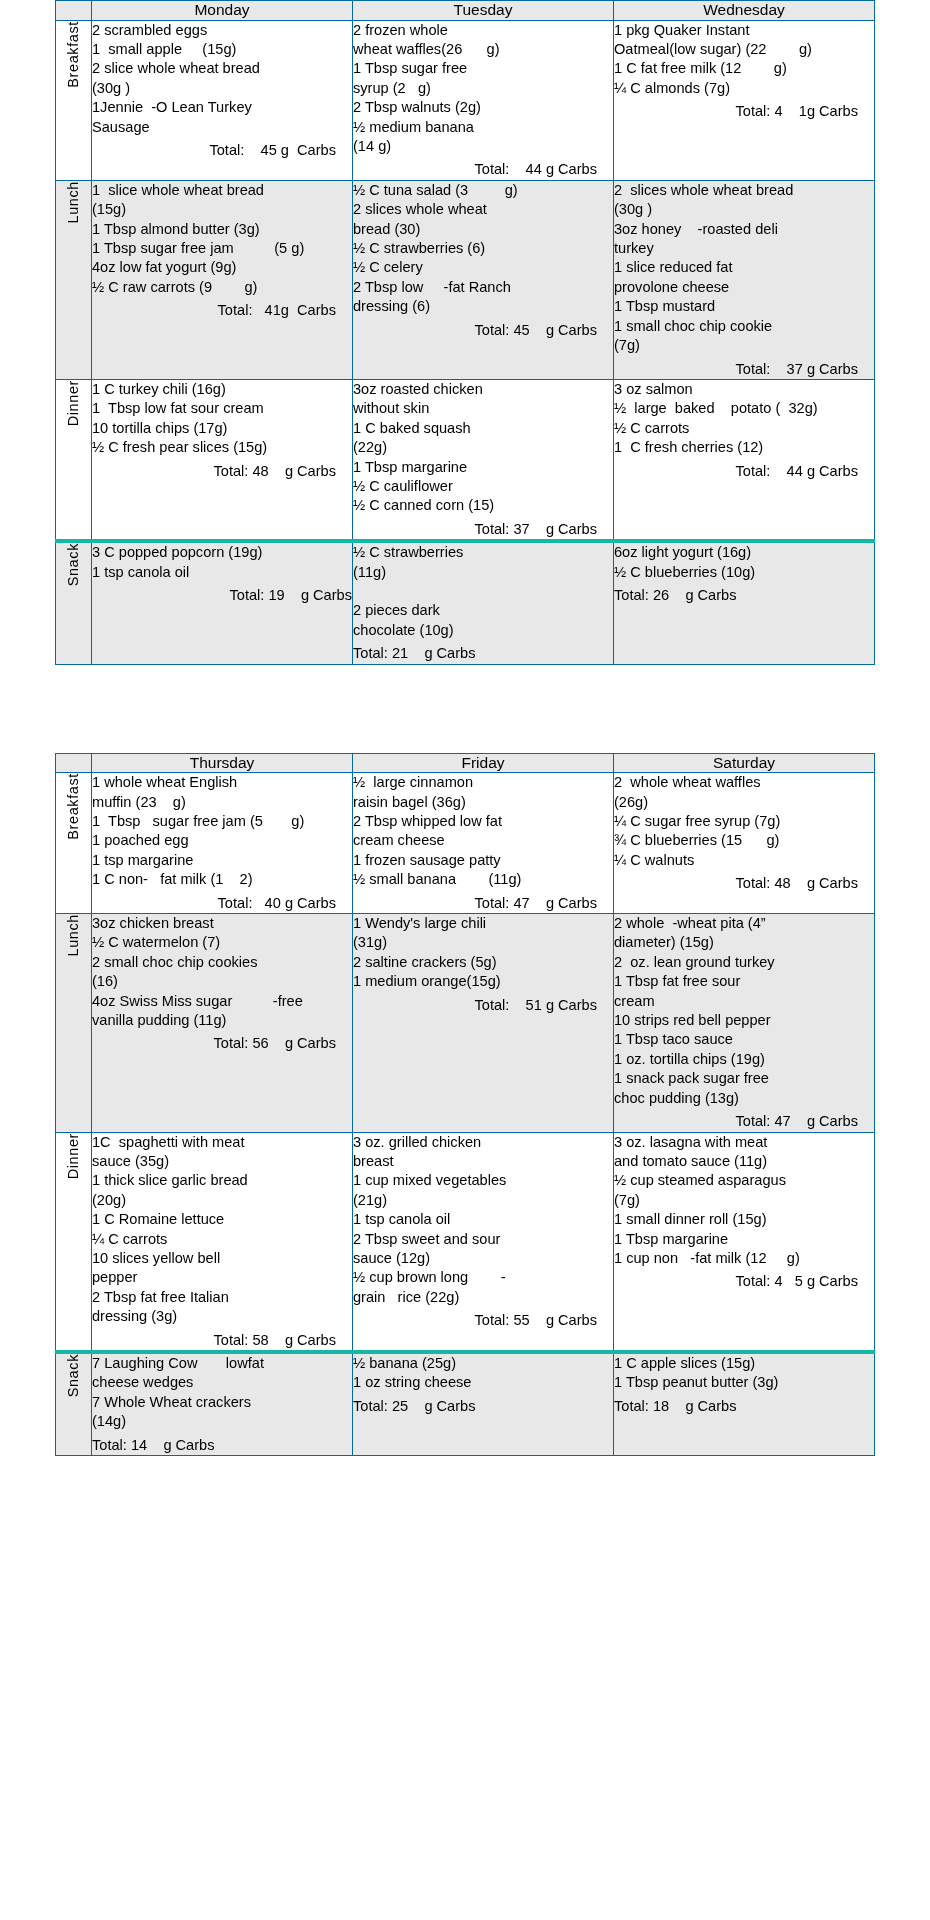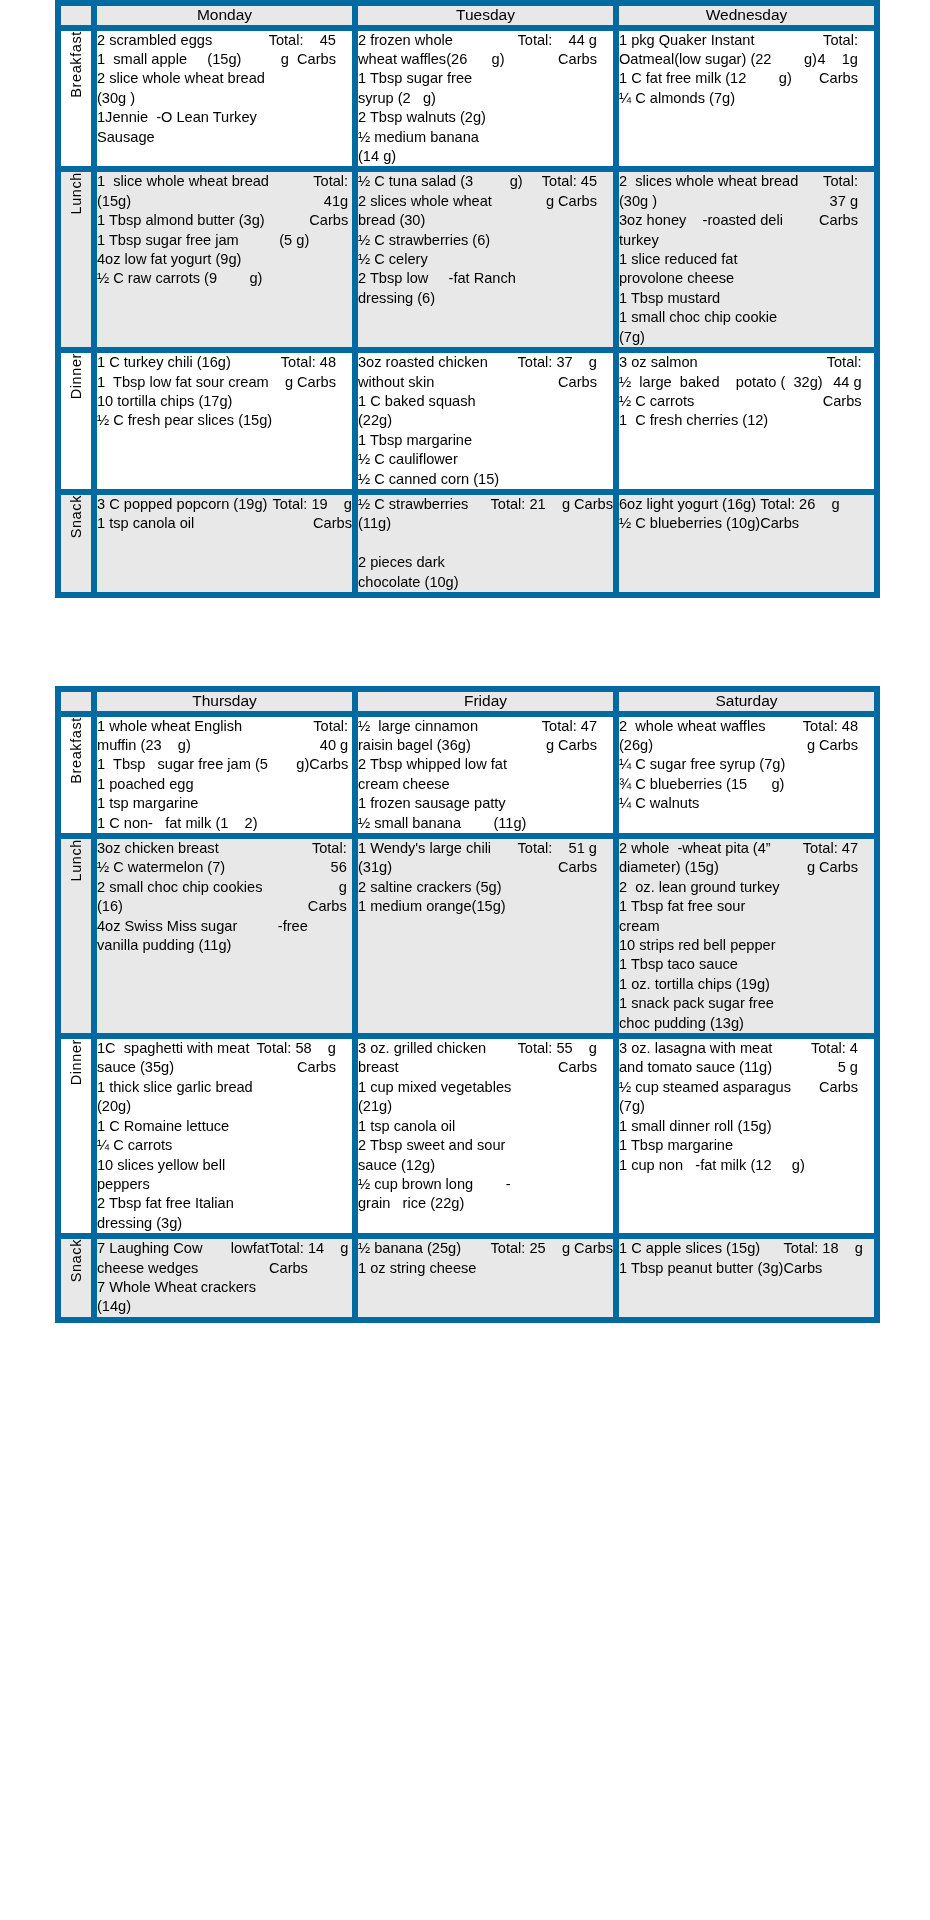--- a/index.html
+++ b/index.html
@@ -36,21 +36,21 @@
     border-collapse: collapse;
     width: 820px;
     table-layout: fixed;
     margin: 0;
   }
   table.mealplan col.label-col { width: 36px; }
   table.mealplan col.day-col { width: 261px; }
 
   table.mealplan th,
   table.mealplan td {
-    border: 6px solid #0369a1;
+    border: 1px solid #0369a1;
     vertical-align: top;
     padding: 0;
   }
   th.day-head {
     background: #e8e8e8;
     font-weight: normal;
     font-size: 15.5px;
     text-align: center;
     padding: 3px 0 4px 0;
     line-height: 1.2;
@@ -84,21 +84,21 @@
     line-height: 1.33;
   }
   .item { white-space: pre-wrap; }
   .total {
     text-align: right;
     padding-right: 16px;
     white-space: pre-wrap;
   }
   .cell-inner {
     display: flex;
-    flex-direction: row;
+    flex-direction: column;
     min-height: 100%;
     height: 100%;
   }
   .items { flex: 0 0 auto; }
   .spacer { flex: 1 1 auto; min-height: 4px; }
 
   
   tr.snack-row > td { border-top: 4px solid #14b8a6; }
 
   .gap { height: 44px; }
@@ -416,21 +416,21 @@
             <td class="cell">
               <div class="cell-inner">
                 <div class="items">
                   <div class="item">1C  spaghetti with meat</div>
                   <div class="item">sauce (35g)</div>
                   <div class="item">1 thick slice garlic bread</div>
                   <div class="item">(20g)</div>
                   <div class="item">1 C Romaine lettuce</div>
                   <div class="item">¼ C carrots</div>
                   <div class="item">10 slices yellow bell</div>
-                  <div class="item">peppers</div>
+                  <div class="item">pepper</div>
                   <div class="item">2 Tbsp fat free Italian</div>
                   <div class="item">dressing (3g)</div>
                 </div>
                 <div class="spacer"></div>
                 <div class="total">Total: 58    g Carbs</div>
               </div>
             </td>
             <td class="cell">
               <div class="cell-inner">
                 <div class="items">

